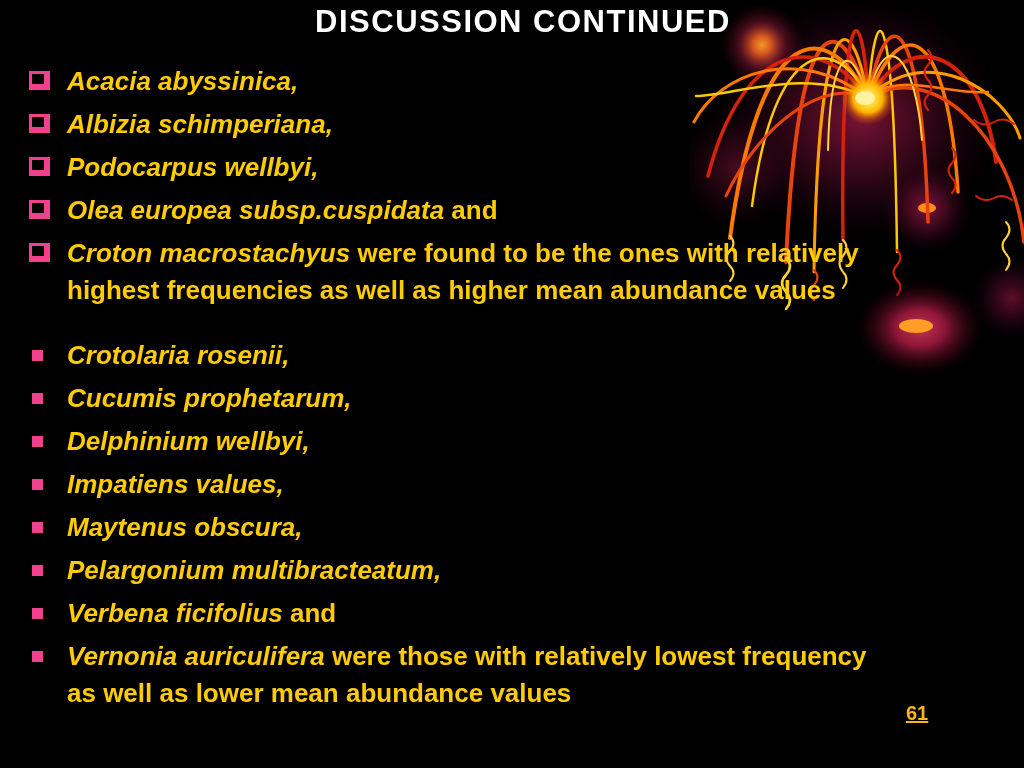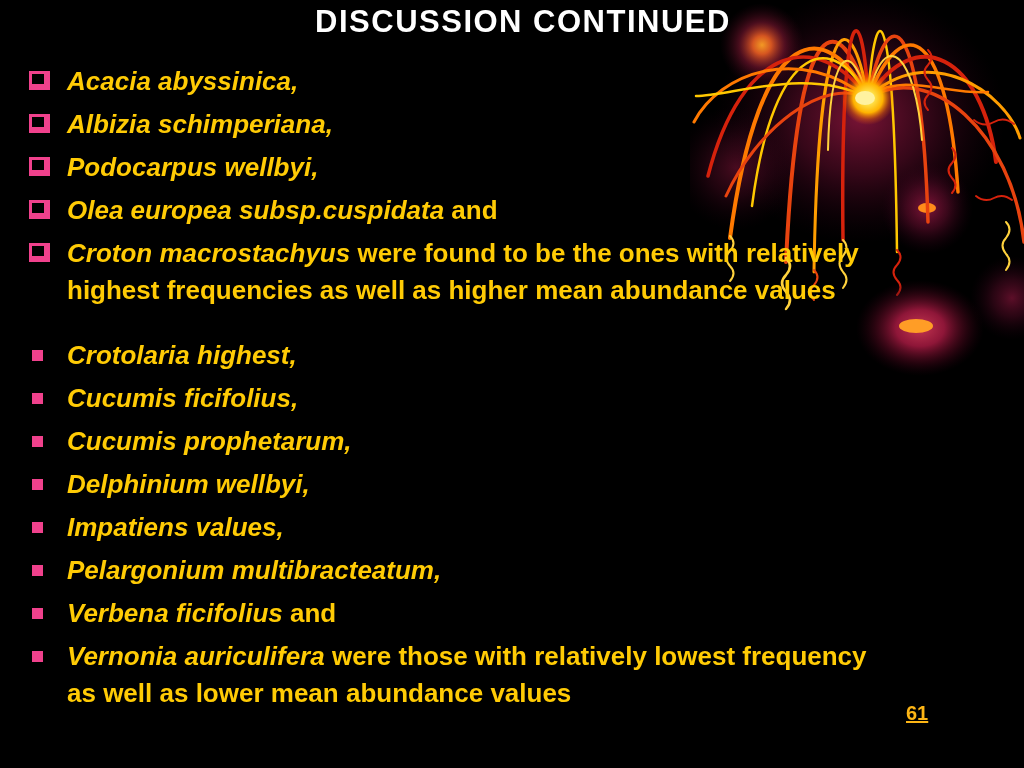--- a/index.html
+++ b/index.html
@@ -146,41 +146,37 @@
     </li>
     <li>
       <span class="cb"></span>
       <span class="it">Croton macrostachyus</span><span class="rg"> were found to be the ones with relatively highest frequencies as well as higher mean abundance values</span>
     </li>
   </ul>
 
   <ul class="list square-list">
     <li>
       <span class="sq"></span>
-      <span class="it">Crotolaria highest,</span><span class="rg"></span>
-    </li>
-    <li>
-      <span class="sq"></span>
-      <span class="it">Cucumis ficifolius,</span><span class="rg"></span>
+      <span class="it">Crotolaria rosenii,</span><span class="rg"></span>
     </li>
     <li>
       <span class="sq"></span>
       <span class="it">Cucumis prophetarum,</span><span class="rg"></span>
     </li>
     <li>
       <span class="sq"></span>
       <span class="it">Delphinium wellbyi,</span><span class="rg"></span>
     </li>
     <li>
       <span class="sq"></span>
       <span class="it">Impatiens values,</span><span class="rg"></span>
     </li>
     <li>
       <span class="sq"></span>
-      <span class="rg"></span>
+      <span class="it">Maytenus obscura,</span><span class="rg"></span>
     </li>
     <li>
       <span class="sq"></span>
       <span class="it">Pelargonium multibracteatum,</span><span class="rg"></span>
     </li>
     <li>
       <span class="sq"></span>
       <span class="it">Verbena ficifolius</span><span class="rg"> and</span>
     </li>
     <li>

